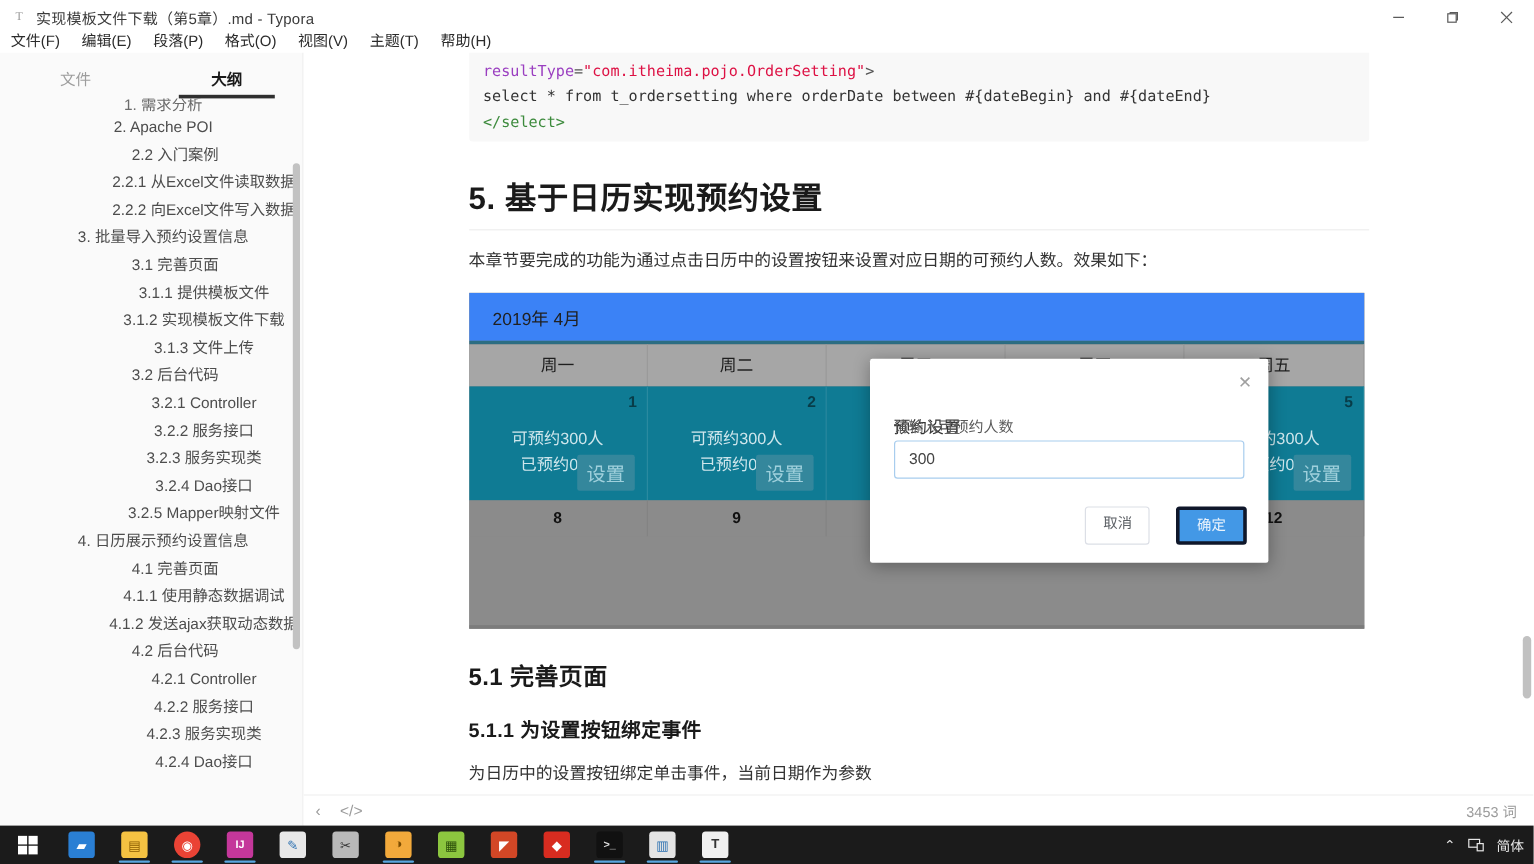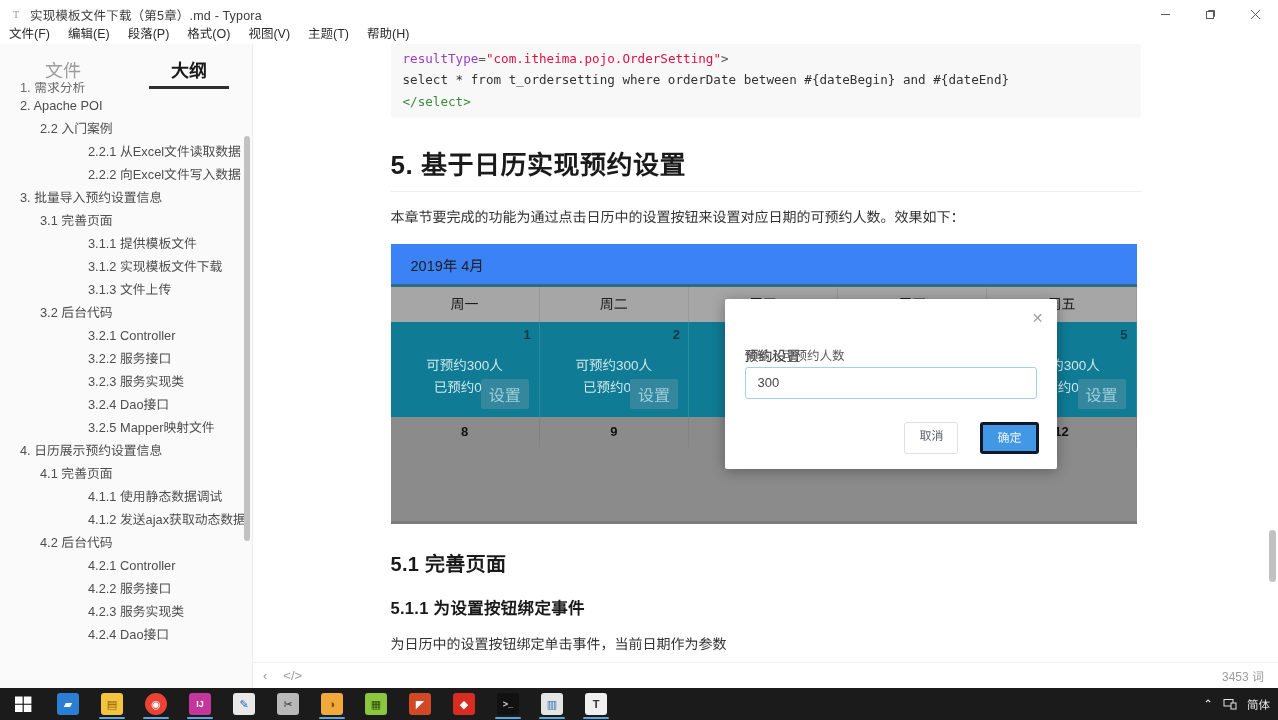--- a/index.html
+++ b/index.html
@@ -64,34 +64,35 @@
     background: #fafafa;
     border-right: 1px solid #ededed;
     overflow: hidden;
   }
   #sidebar-tabs {
     height: 36px; display: flex; align-items: flex-start;
     padding-top: 12px;
   }
   .side-tab {
     flex: 1; text-align: center;
-    font-size: 18px; color: #9d9d9d;
+    font-size: 13px; color: #9d9d9d;
     padding-bottom: 5px;
     position: relative;
   }
   .side-tab.active { color: #1a1a1a; font-weight: 600; }
   .side-tab.active::after {
     content: ""; position: absolute;
     left: 18%; right: 18%; bottom: -2px; height: 3px;
     background: #2f2f2f;
   }
   #outline-list {
     position: absolute; left: 0; top: 38px; right: 0; bottom: 0;
     overflow: hidden;
     padding-top: 0px;
+    text-align: center;
   }
   .ol-item {
     font-size: 12.8px; color: #4d4d4d;
     line-height: 23px; height: 23px;
     white-space: nowrap; overflow: hidden;
     padding-left: 20px;
   }
   .ol-l1 { padding-left: 20px; }
   .ol-l2 { padding-left: 40px; }
   .ol-l3 { padding-left: 88px; }

